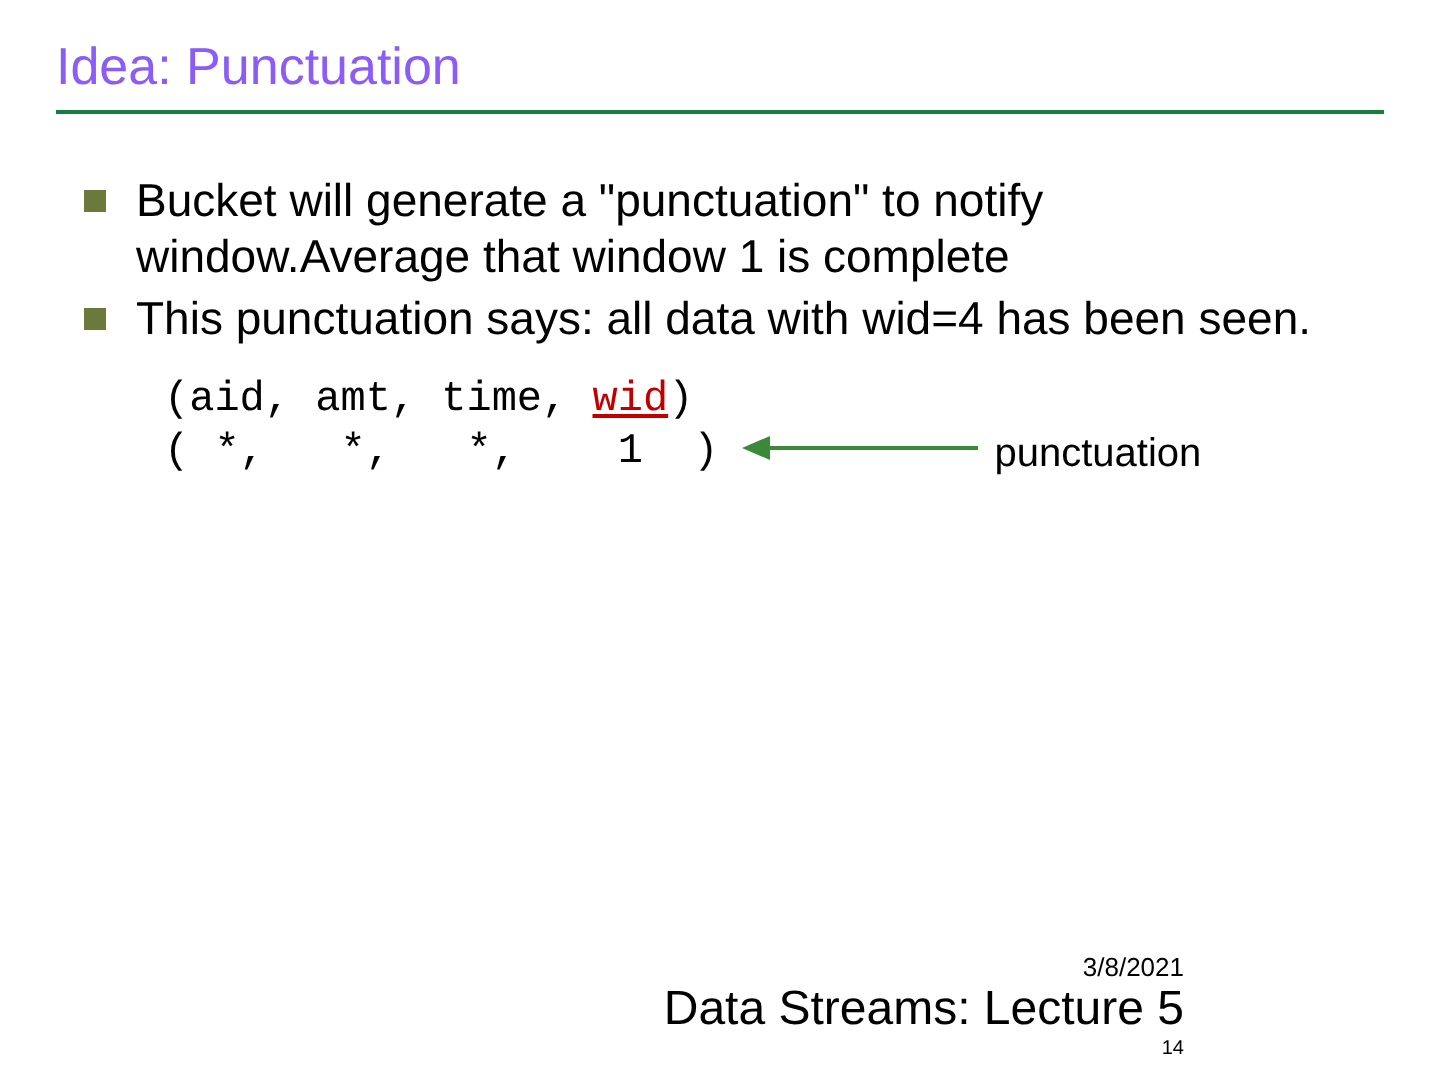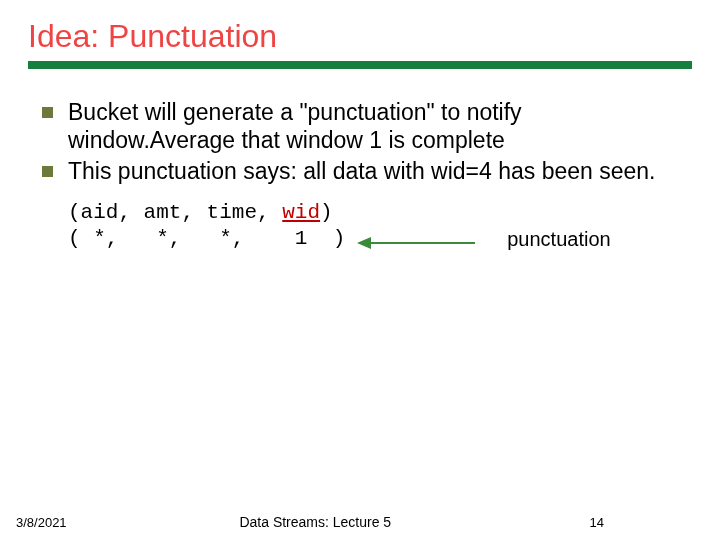--- a/index.html
+++ b/index.html
@@ -14,25 +14,25 @@
   }
   .slide {
     width: 720px;
     height: 540px;
     position: relative;
     box-sizing: border-box;
     padding: 18px 28px 0 28px;
   }
   .title {
     font-family: Arial, Helvetica, sans-serif;
-    font-size: 32px;
+    font-size: 26px;
     font-weight: 400;
-    color: #ef4444;
+    color: #8b5cf6;
     padding-bottom: 6px;
-    border-bottom: 8px solid #15803d;
+    border-bottom: 2px solid #15803d;
     margin: 0 0 30px 0;
   }
   .content {
     padding-left: 10px;
   }
   .bullets {
     list-style: none;
     padding: 0;
     margin: 0 0 14px 0;
   }
@@ -48,70 +48,70 @@
     position: absolute;
     left: 4px;
     top: 8px;
     width: 11px;
     height: 11px;
     background: #6b7a3a;
   }
   .mono-block {
     font-family: "Courier New", monospace;
     font-size: 21px;
-    margin-left: 30px;
+    margin-left: 44px;
     line-height: 1.25;
   }
   .mono-row {
     display: flex;
     align-items: center;
   }
   .mono-row span.hdr { white-space: pre; }
   .mono-row span.val { white-space: pre; }
   .wid { color: #c00000; text-decoration: underline; }
   .arrow-wrap {
     display: inline-flex;
-    align-items: flex-end;
+    align-items: flex-start;
     margin-left: 12px;
-    gap: 24px;
   }
   .arrow {
     width: 120px;
     height: 18px;
     display: inline-block;
   }
   .punct-label {
     font-family: Arial, Helvetica, sans-serif;
     font-size: 20px;
     margin-left: 6px;
   }
   .footer {
     position: absolute;
     bottom: 10px;
     left: 0;
     width: 620px;
     box-sizing: border-box;
-    padding: 0 16px;
+    padding: 0 28px;
     display: flex;
     align-items: flex-end;
     justify-content: space-between;
     font-family: Arial, Helvetica, sans-serif;
+    flex-direction: column;
   }
   .footer-date {
     font-size: 13px;
     color: #000;
   }
   .footer-center {
-    font-size: 14px;
+    font-size: 24px;
     color: #000;
     text-align: center;
     flex: 1;
   }
   .footer-page {
-    font-size: 13px;
+    font-size: 10px;
     color: #000;
     text-align: right;
     width: 40px;
   }
 </style>
 </head>
 <body>
 
 <div class="slide">
 

